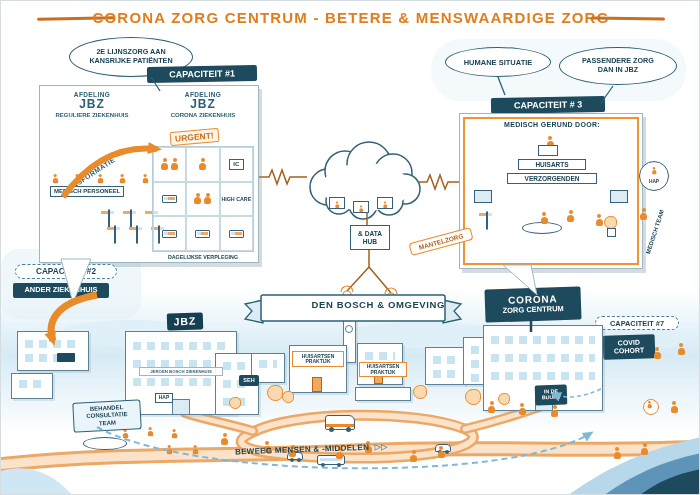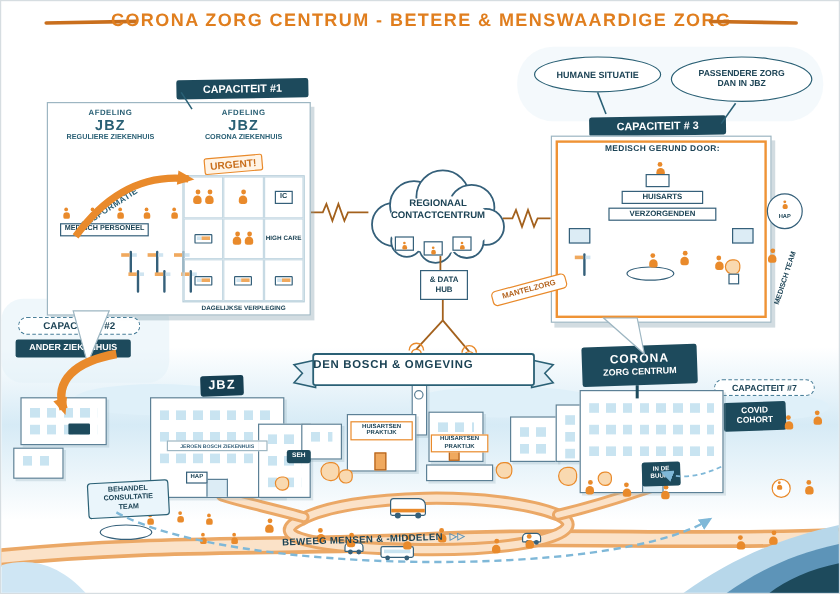--- a/index.html
+++ b/index.html
@@ -121,20 +121,24 @@
       <path d="M700,468 C674,473 652,483 638,495 L700,495 Z" fill="#1d4a5c"></path>
     </g>
   </svg>
 
   
   <div class="abs tline z2" style="left:36px;top:16px;width:78px;transform:rotate(-1deg);"></div>
   <div class="abs title z2" style="left:0;top:8px;width:700px;">CORONA ZORG CENTRUM - BETERE &amp; MENSWAARDIGE ZORG</div>
   <div class="abs tline z2" style="left:590px;top:16px;width:74px;transform:rotate(1deg);"></div>
 
   
+  <div class="abs bubble z2" style="left:68px;top:36px;width:124px;height:40px;font-size:7.2px;">
+    <span>2E LIJNSZORG AAN</span>
+    <span>KANSRIJKE PATIËNTEN</span>
+  </div>
   <div class="abs bubble z2" style="left:558px;top:46px;width:118px;height:38px;font-size:7.2px;">
     <span>PASSENDERE ZORG</span>
     <span>DAN IN JBZ</span>
   </div>
   <div class="abs bubble z2" style="left:444px;top:46px;width:106px;height:30px;font-size:7.5px;">
     <span>HUMANE SITUATIE</span>
   </div>
 
   
   <div class="abs sign z2" style="left:146px;top:65px;width:110px;height:16px;font-size:9px;transform:rotate(-1deg);">CAPACITEIT #1</div>
@@ -198,24 +202,20 @@
         </div>
     </div>
     <div class="abs" style="left:112px;top:168px;width:102px;font-size:5.3px;font-weight:bold;color:#1c4355;text-align:center;">DAGELIJKSE VERPLEGING</div>
   </div>
 
   
   <div class="abs pill z2" style="left:14px;top:263px;width:102px;height:15px;font-size:8.2px;">CAPACITEIT #2</div>
   <div class="abs sign z2" style="left:12px;top:282px;width:96px;height:15px;font-size:7.4px;">ANDER ZIEKENHUIS</div>
 
   
-  <div class="abs z2" style="left:310px;top:164px;width:108px;text-align:center;color:#1c4355;font-weight:bold;font-size:8px;line-height:1.25;">
-    <span style="display:block;">REGIONAAL</span>
-    <span style="display:block;">CONTACTCENTRUM</span>
-  </div>
   <div class="mon z2" style="left:328px;top:196px;">
       <span class="p" style="transform:scale(.55);transform-origin:bottom center;"></span>
     </div>
   <div class="mon z2" style="left:352px;top:200px;">
       <span class="p" style="transform:scale(.55);transform-origin:bottom center;"></span>
     </div>
   <div class="mon z2" style="left:376px;top:196px;">
       <span class="p" style="transform:scale(.55);transform-origin:bottom center;"></span>
     </div>
   <div class="abs box z2" style="left:349px;top:224px;width:40px;height:25px;font-size:6.6px;border-width:1.5px;">
@@ -393,21 +393,21 @@
   <span class="p abs z2" style="left:420px;top:398px;"></span>
   
   
   
   
   
   
   
 
   
-  <div class="abs z5" style="left:260px;top:298px;width:184px;text-align:left;font-size:9.5px;font-weight:bold;color:#1c4355;letter-spacing:.6px;">DEN BOSCH &amp; OMGEVING</div>
+  <div class="abs z5" style="left:260px;top:298px;width:184px;text-align:right;font-size:9.5px;font-weight:bold;color:#1c4355;letter-spacing:.6px;">DEN BOSCH &amp; OMGEVING</div>
 
   
   <svg id="top" class="layer" width="700" height="495" viewBox="0 0 700 495">
     <defs>
       <marker id="mo" markerWidth="16" markerHeight="14" refX="10" refY="7" orient="auto" markerUnits="userSpaceOnUse">
         <path d="M1,1 L15,7 L1,13 Z" fill="#e98a2b"></path>
       </marker>
       <marker id="mb" markerWidth="12" markerHeight="10" refX="8" refY="5" orient="auto" markerUnits="userSpaceOnUse">
         <path d="M0,0 L11,5 L0,10 Z" fill="#7fb8d8"></path>
       </marker>

